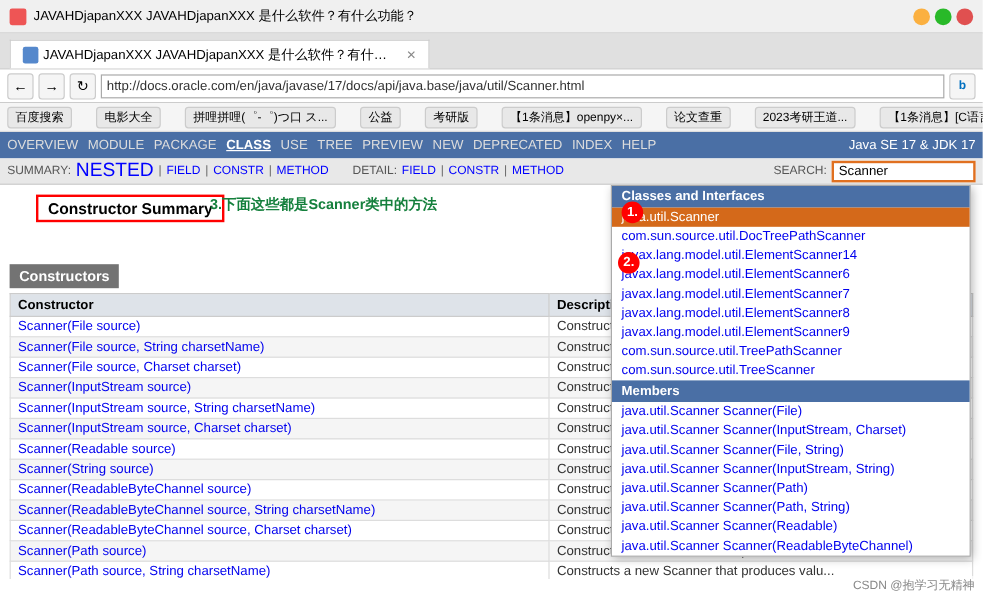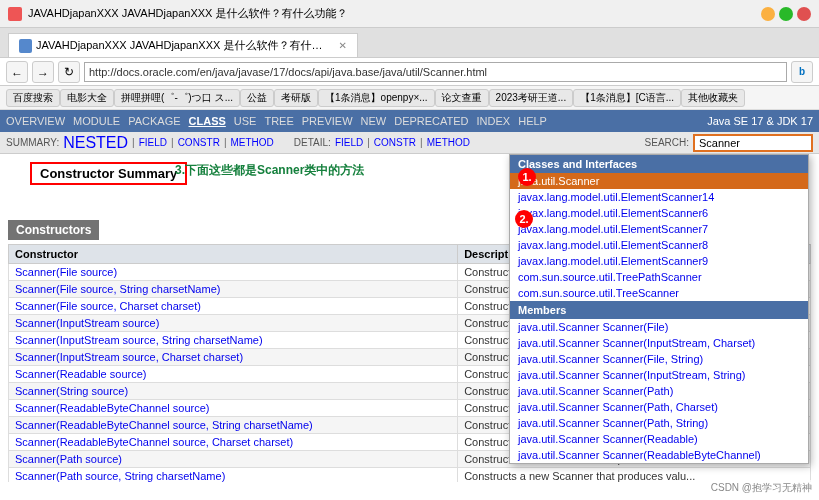--- a/index.html
+++ b/index.html
@@ -71,21 +71,21 @@
       font-size: 11px;
       color: #333;
     }
     .bookmarks-bar {
       background: #f5f5f5;
       height: 24px;
       display: flex;
       align-items: center;
       padding: 0 6px;
       border-bottom: 1px solid #ddd;
-      gap: 0;
+      gap: 20px;
       font-size: 11px;
       overflow: hidden;
     }
     .bm-item {
       background: #e8e8e8;
       border: 1px solid #ccc;
       border-radius: 3px;
       padding: 1px 6px;
       cursor: pointer;
       white-space: nowrap;
@@ -453,36 +453,36 @@
             </tr>
           </tbody>
       </table>
     </div>
   </div>
 
   <div class="dropdown-overlay">
     <div class="dropdown-section-header">Classes and Interfaces</div>
     <div id="dropdown-classes">
         <div class="dropdown-item selected">java.util.Scanner</div>
+        <div class="dropdown-item">com.sun.source.util.DocTreePathScanner</div>
         <div class="dropdown-item">javax.lang.model.util.ElementScanner14</div>
         <div class="dropdown-item">javax.lang.model.util.ElementScanner6</div>
         <div class="dropdown-item">javax.lang.model.util.ElementScanner7</div>
         <div class="dropdown-item">javax.lang.model.util.ElementScanner8</div>
         <div class="dropdown-item">javax.lang.model.util.ElementScanner9</div>
         <div class="dropdown-item">com.sun.source.util.TreePathScanner</div>
         <div class="dropdown-item">com.sun.source.util.TreeScanner</div>
       </div>
     <div class="dropdown-members-header">Members</div>
     <div id="dropdown-members">
         <div class="dropdown-member">java.util.Scanner Scanner(File)</div>
         <div class="dropdown-member">java.util.Scanner Scanner(InputStream, Charset)</div>
         <div class="dropdown-member">java.util.Scanner Scanner(File, String)</div>
         <div class="dropdown-member">java.util.Scanner Scanner(InputStream, String)</div>
         <div class="dropdown-member">java.util.Scanner Scanner(Path)</div>
-        <div class="dropdown-member">java.util.Scanner Scanner(Path, Charset)</div>
         <div class="dropdown-member">java.util.Scanner Scanner(Path, String)</div>
         <div class="dropdown-member">java.util.Scanner Scanner(Readable)</div>
         <div class="dropdown-member">java.util.Scanner Scanner(ReadableByteChannel)</div>
       </div>
   </div>
 
 </div>
 
 <div class="num-badge num-1">1.</div>
 <div class="num-badge num-2">2.</div>

